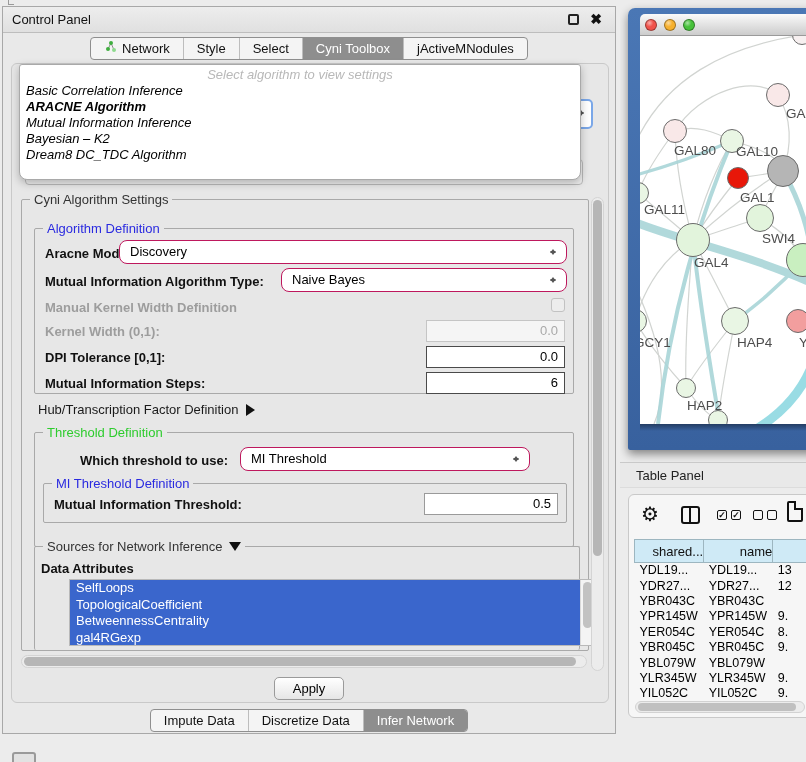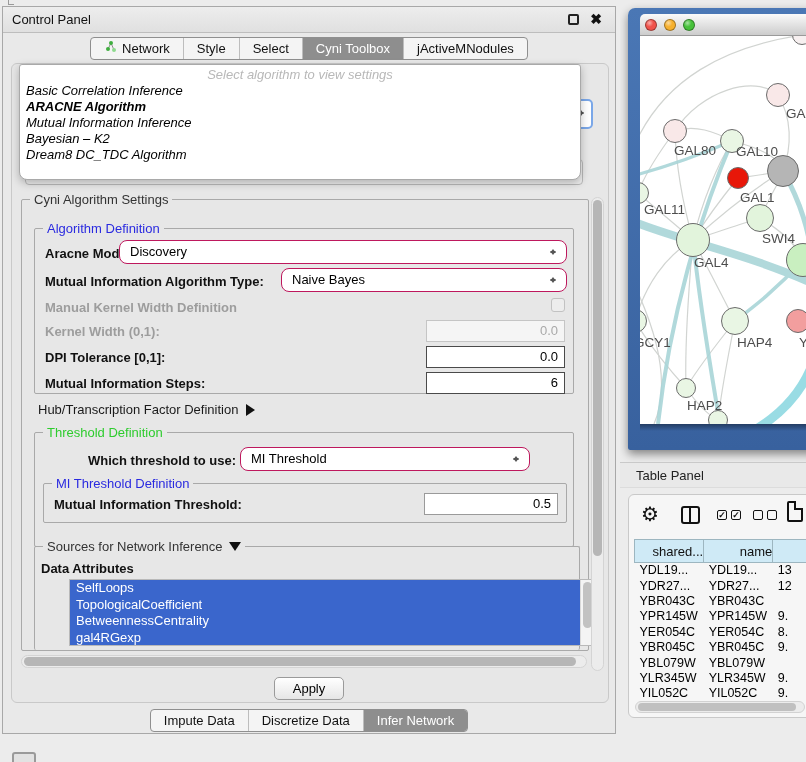--- a/index.html
+++ b/index.html
@@ -226,21 +226,21 @@
         <div class="ninput" style="right:8px;top:143px;width:139px;">6</div>
       </div>
 
       <div style="position:absolute;left:16px;top:202px;">
         <span>Hub/Transcription Factor Definition</span><span class="tri-right"></span>
       </div>
 
       <div class="frame" style="left:12px;top:232px;width:540px;height:115px;">
         <span class="legend green">Threshold Definition</span>
 
-        <span class="lbl" style="left:53px;top:20px;text-align:center;">Which threshold to use:</span>
+        <span class="lbl" style="left:45px;top:20px;text-align:center;">Which threshold to use:</span>
         <div class="combo" style="left:205px;top:14px;width:290px;">
           <span>MI Threshold</span>
           <span class="spin"></span>
         </div>
 
         <div class="frame" style="left:8px;top:50px;width:524px;height:40px;">
           <span class="legend blue">MI Threshold Definition</span>
           <span class="lbl" style="left:10px;top:13px;">Mutual Information Threshold:</span>
           <div class="ninput" style="right:8px;top:9px;width:134px;border-color:#9a9a9a;">0.5</div>
         </div>

